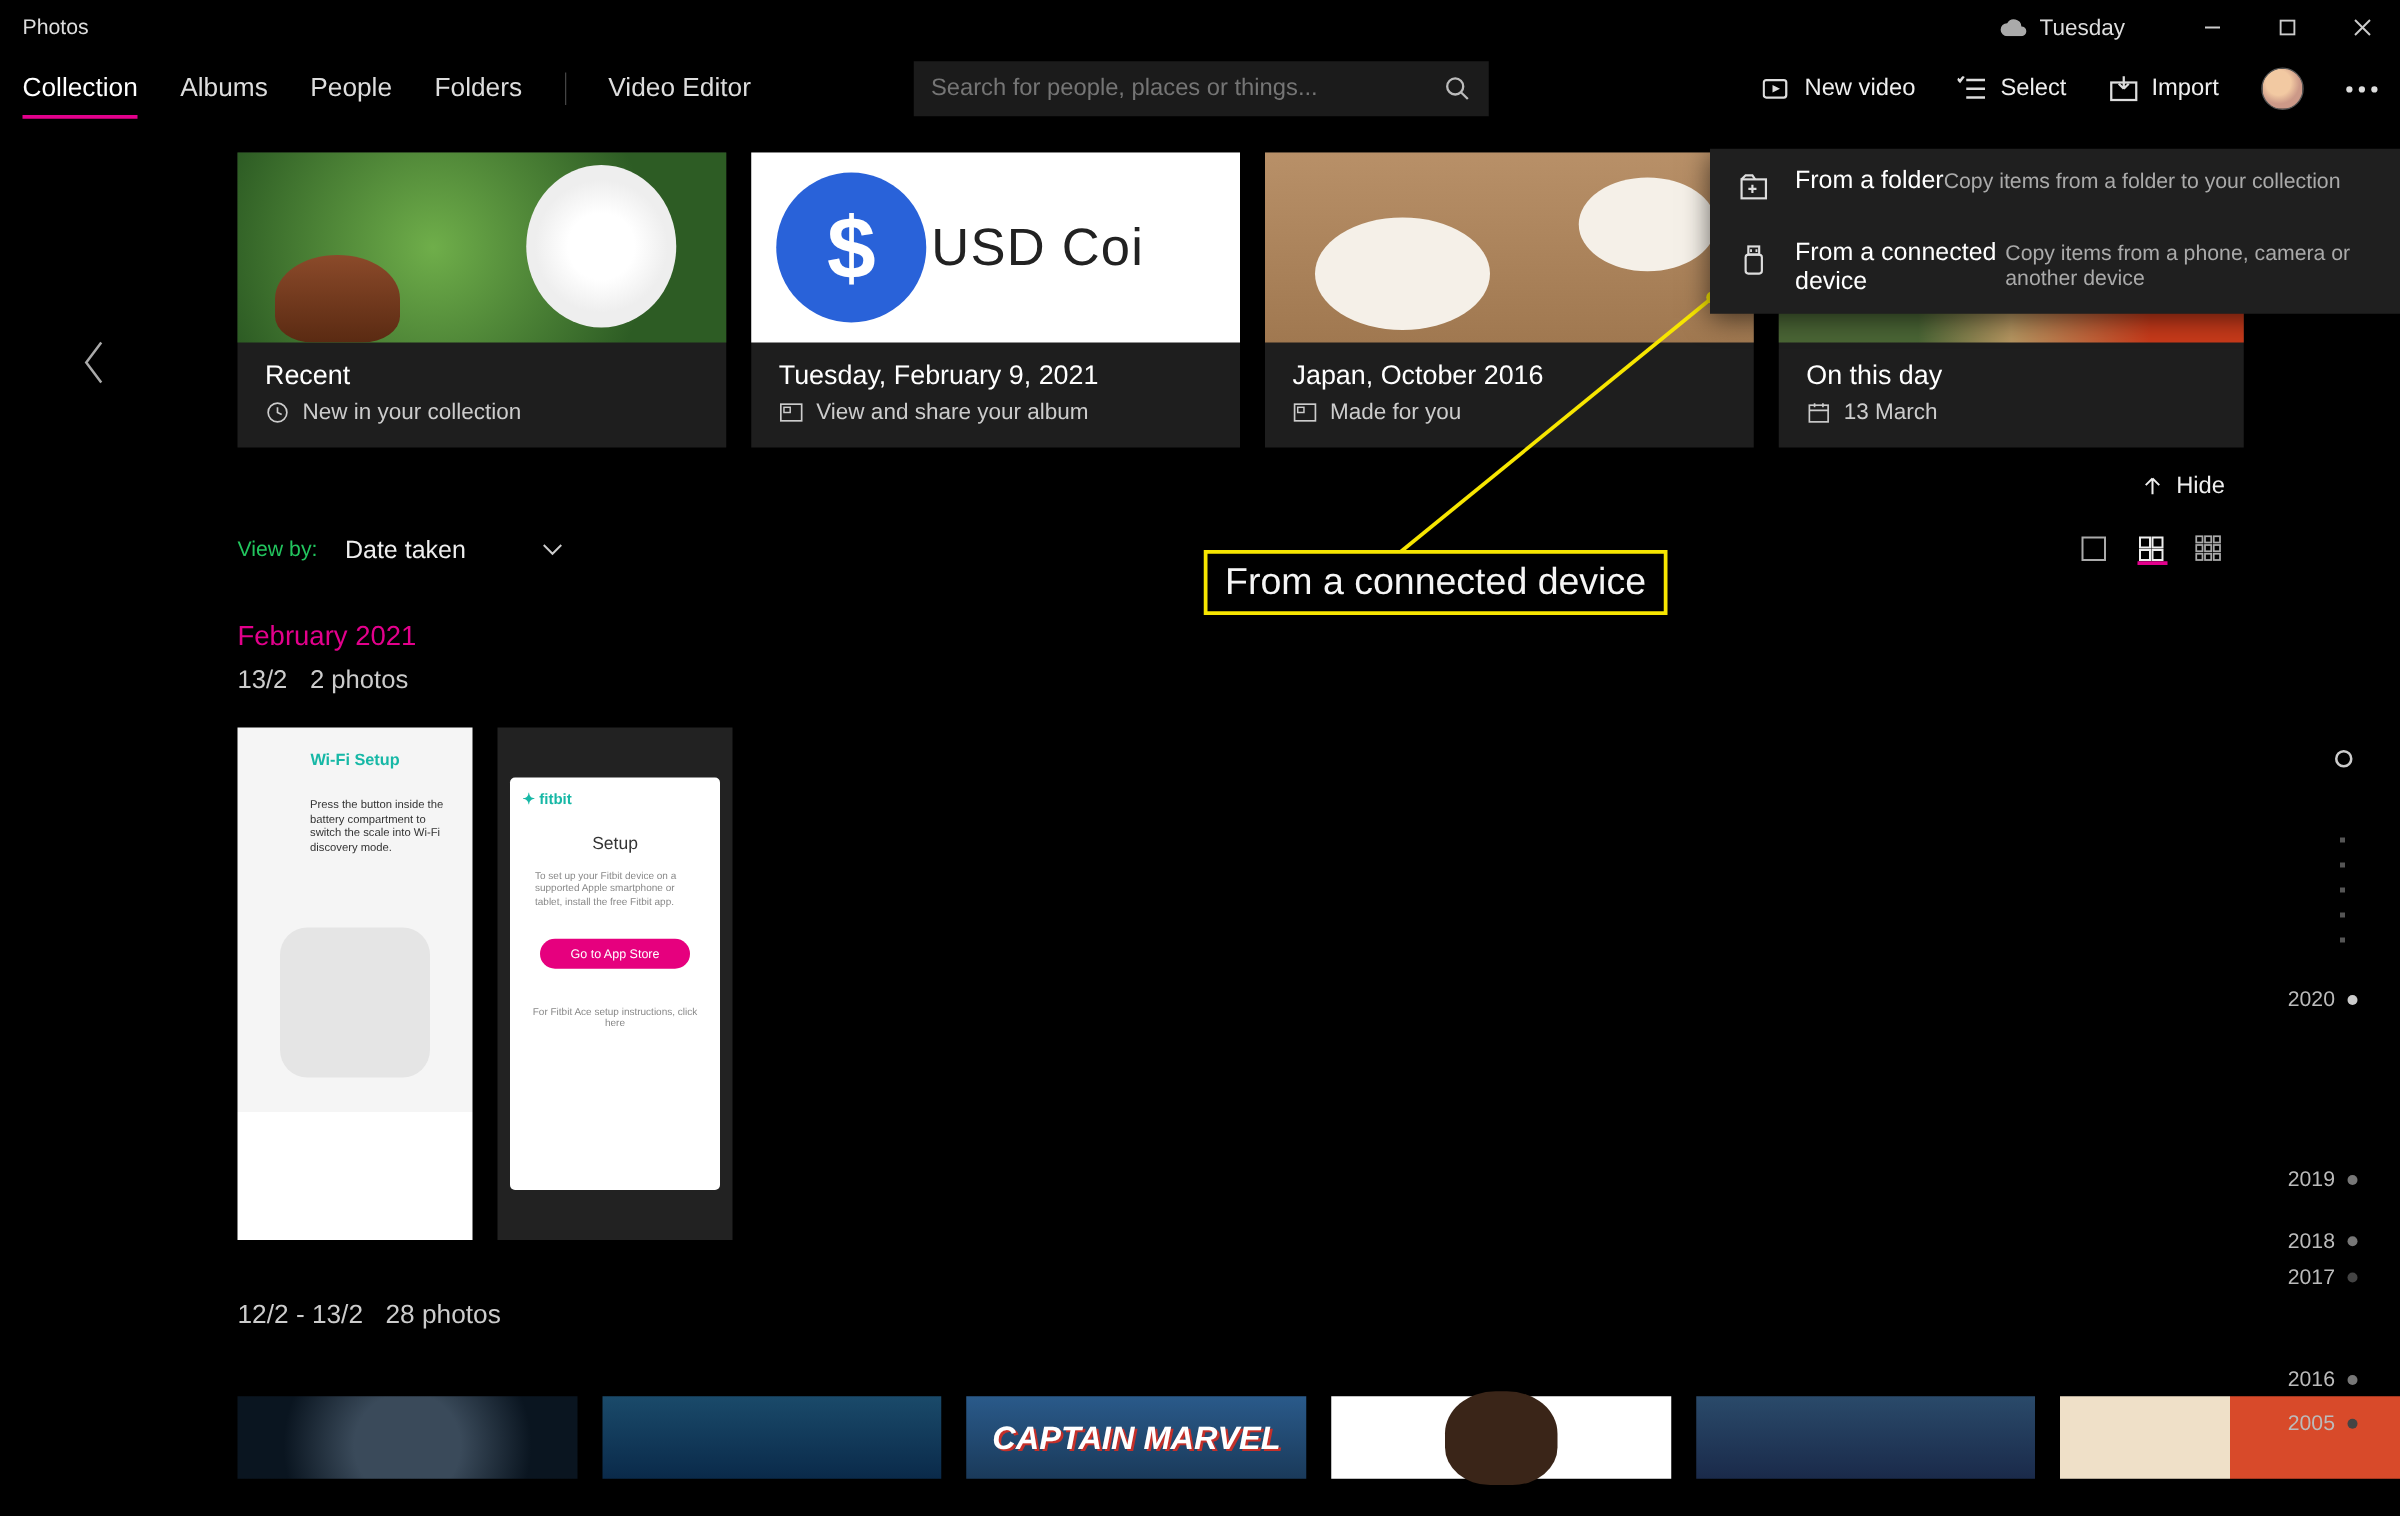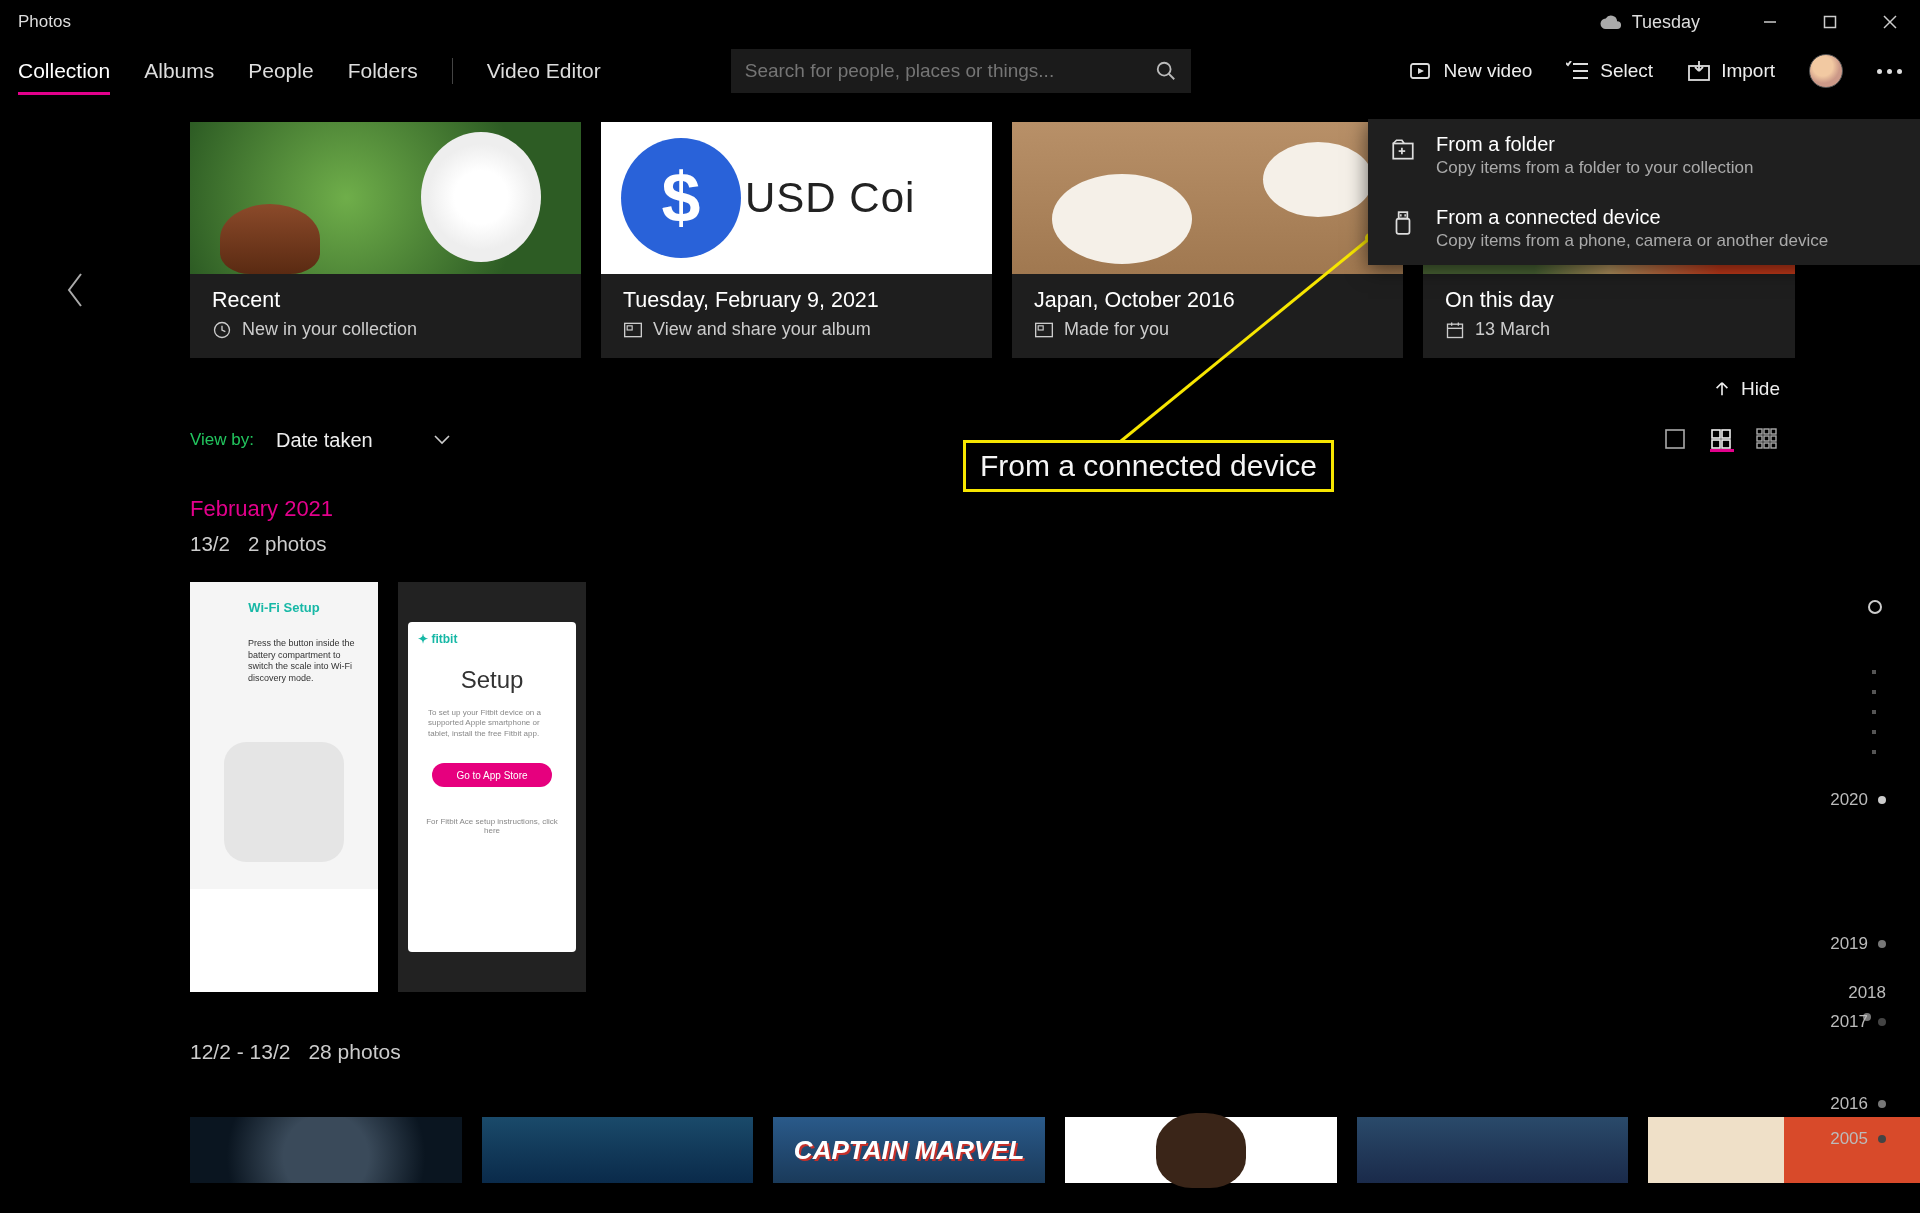--- a/index.html
+++ b/index.html
@@ -101,21 +101,21 @@
 .thumbs { display:flex; gap:20px; margin:26px 0 0 190px; }
 .thumb { width:188px; height:410px; background:#ddd; position:relative; cursor:pointer; }
 .thumb1 { background: linear-gradient(#f5f5f5 75%, #fff 75%); }
 .thumb1::before { content:""; position:absolute; top:40px; left:20px; right:20px; height:2px; }
 .thumb1-header { position:absolute; top:18px; left:0; right:0; text-align:center; color:#17b8a6; font-size:13px; font-weight:600; }
 .thumb1-text { position:absolute; top:56px; left:14px; right:14px; font-size:9px; color:#333; line-height:1.3;margin-left:44px; }
 .thumb1-device { position:absolute; top:160px; left:50%; transform:translateX(-50%); width:120px; height:120px; background:#e5e5e5; border-radius:22px; }
 .thumb2 { background: #222; }
 .thumb2-inner { position:absolute; top:40px; left:10px; right:10px; bottom:40px; background:#fff; border-radius:4px; padding:10px; }
 .thumb2-logo { color:#17b8a6; font-size:12px; font-weight:600; }
-.thumb2-setup { text-align:center; color:#333; font-size:24px; margin-top:20px; }
+.thumb2-setup { text-align:center; color:#333; font-size:14px; margin-top:20px; }
 .thumb2-desc { text-align:left; color:#888; font-size:8px; margin-top:14px; padding:0 10px; line-height:1.3; }
 .thumb2-btn { margin:24px auto 0; width:120px; height:24px; background:#e6007e; border-radius:12px; color:#fff; font-size:10px; display:flex; align-items:center; justify-content:center; }
 
 .group2-header { margin: 48px 0 0 190px; color:#ccc; font-size:21px; }
 .group2-header .gap { display:inline-block; width:18px; }
 .thumbs2 { display:flex; gap:20px; margin:26px 0 0 190px; }
 .t2 { width:272px; height:66px; cursor:pointer;margin-top:27px; }
 .t2a { background: radial-gradient(circle at 50% 60%, #3a4a5a 30%, #0a1520 70%); }
 .t2b { background: linear-gradient(#1a4a6a, #0a2a4a); }
 .t2c { background: linear-gradient(#2a5a8a,#1a3a5a); display:flex; align-items:center; justify-content:center; color:#fff; font-weight:800; font-size:26px; font-style:italic; text-shadow:2px 2px 0 #c4302a; }
@@ -129,21 +129,21 @@
   position: absolute;
   top: 119px;
   right: 0;
   width: 552px;
   background: #1f1f1f;
   z-index: 20;
   box-shadow: 0 4px 20px rgba(0,0,0,0.6);
 }
 .menu-item { display:flex; align-items:flex-start; gap:20px; padding: 14px 22px; cursor:pointer; }
 .menu-icon { width:26px; height:26px; color:#ddd; flex-shrink:0; margin-top:4px; }
-.menu-text { display:flex; flex-direction:column; }
+.menu-text { display:flex; flex-direction:row; }
 .menu-title { font-size:20px; color:#fff; }
 .menu-desc { font-size:17px; color:#aaa; margin-top:2px; }
 
 
 .callout-box {
   position: absolute;
   top: 440px;
   left: 963px;
   border: 3px solid #f7e600;
   background: #000;
@@ -167,21 +167,21 @@
   font-size:17px;
 }
 .tl-top-circle { position:absolute; right:18px; top:0; width:14px; height:14px; border:2px solid #ccc; border-radius:50%; }
 .tl-dots { position:absolute; right:24px; top:70px; display:flex; flex-direction:column; gap:16px; }
 .tl-dots span { width:4px; height:4px; background:#555; display:block; }
 .tl-year { position:absolute; display:flex; align-items:center; gap:10px; right:14px; }
 .tl-year .dot { width:8px; height:8px; border-radius:50%; background:#777; }
 .tl-year.current .dot { background:#ccc; }
 .y2020 { top:190px; }
 .y2019 { top:334px;text-align:right; }
-.y2018 { top:383px;flex-direction:column; }
+.y2018 { top:383px; }
 .y2017 { top:412px; }
 .y2016 { top:494px; }
 .y2005 { top:529px; }
 
 svg { display:block; }
 </style>
 </head>
 <body>
 
 <div class="titlebar">

